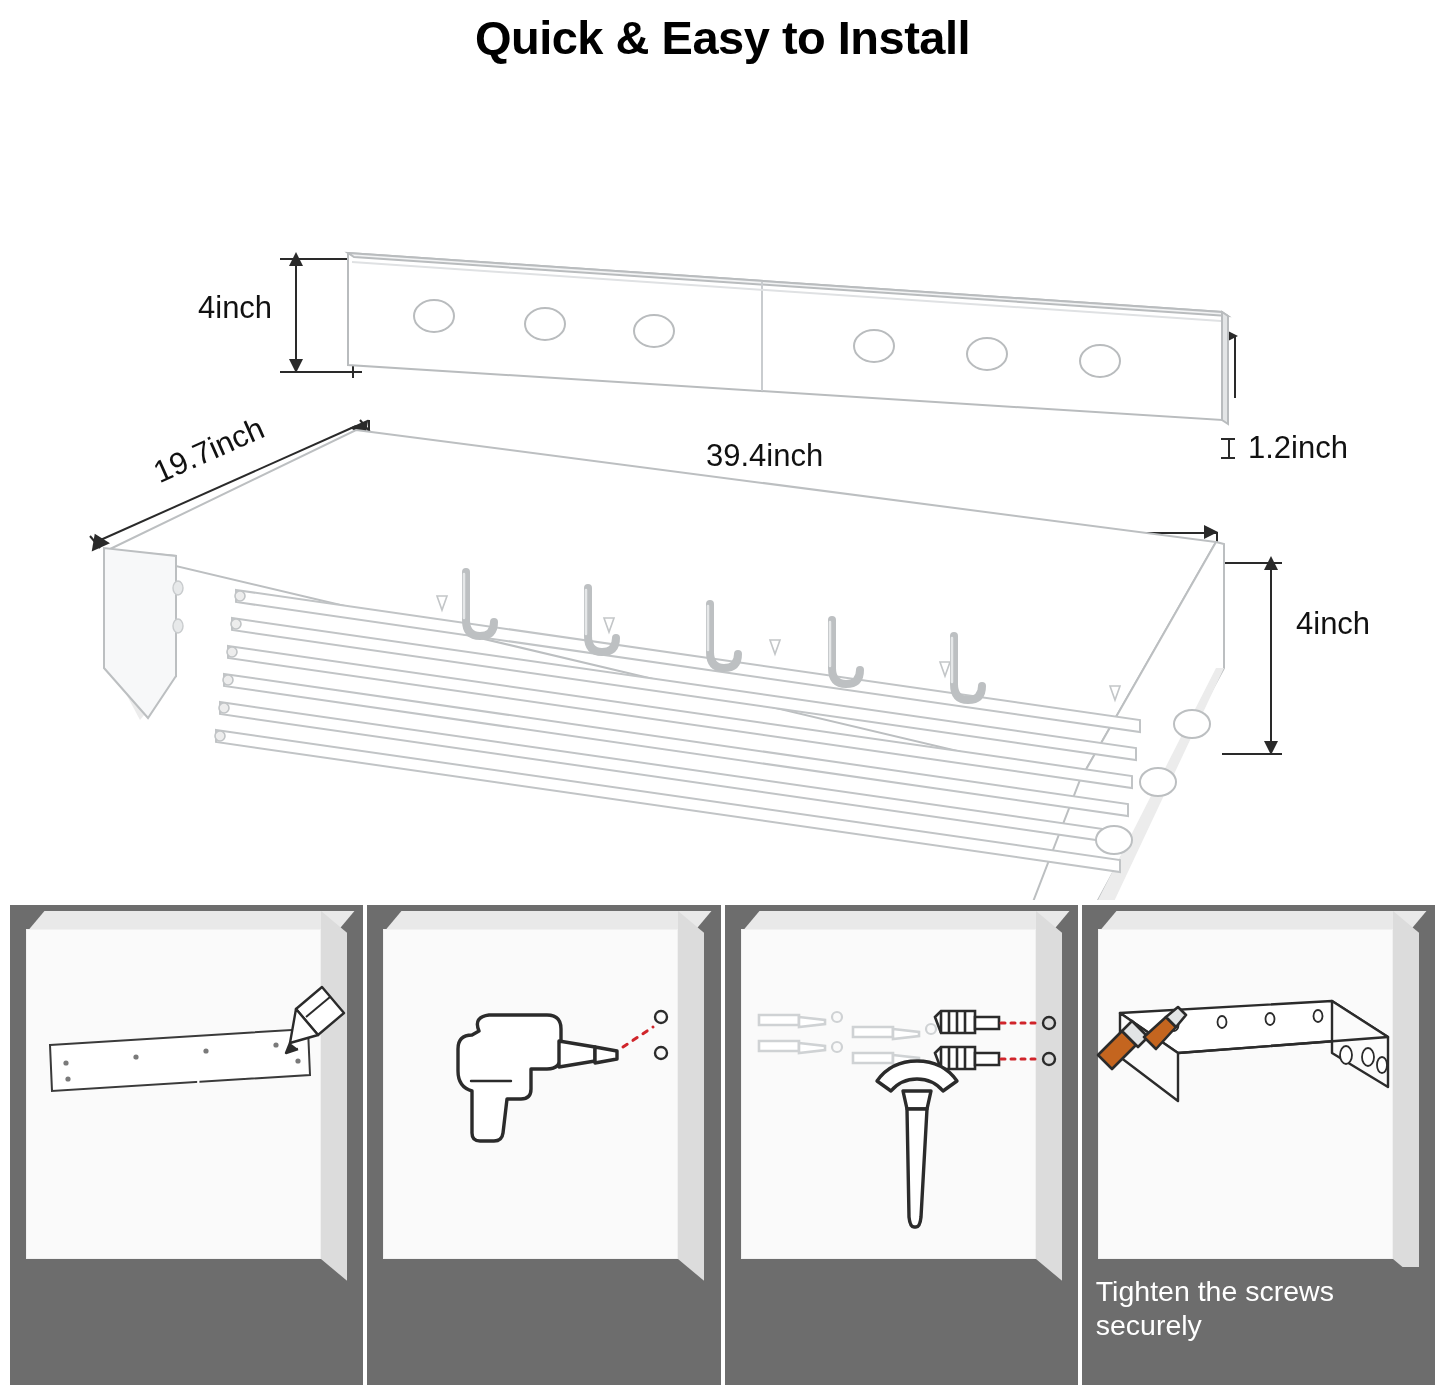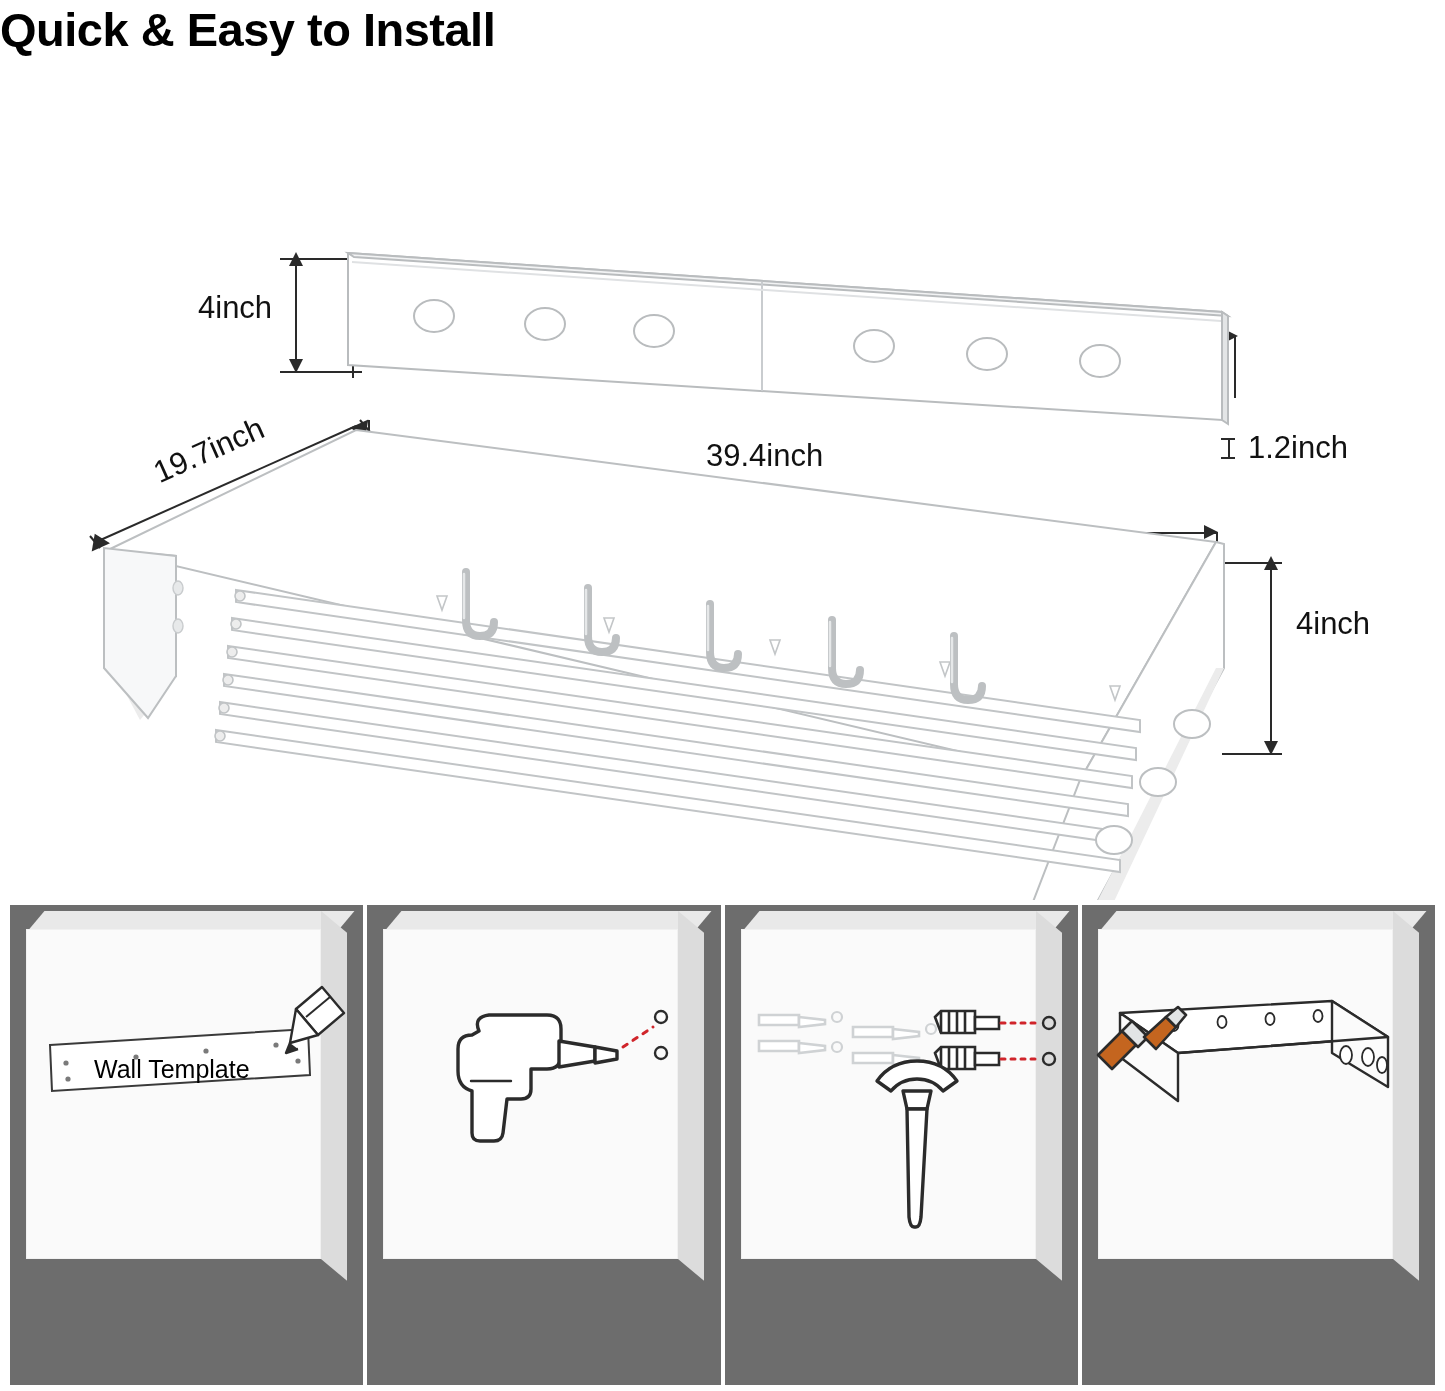--- a/index.html
+++ b/index.html
@@ -10,24 +10,24 @@
     background: #ffffff;
     font-family: "Liberation Sans", sans-serif;
     color: #111111;
     position: relative;
     overflow: hidden;
   }
 
   
   .title {
     position: absolute;
-    top: 2px;
+    top: 10px;
     left: 0;
     width: 1445px;
-    text-align: left;
+    text-align: center;
     font-size: 47px;
     font-weight: bold;
     letter-spacing: -0.5px;
     color: #000;
   }
 
   
   .diagram {
     position: absolute;
     top: 120px;
@@ -123,21 +123,21 @@
     background: #dcdcdc;
     transform: skewY(40deg);
     transform-origin: top left;
   }
 
   .svgart { position: absolute; left: 0; top: 0; }
 
   .wt-label {
     position: absolute;
     font-size: 25px;
-    color: #000000;
+    color: #ffffff;
     white-space: nowrap;
   }
 </style>
 </head>
 <body>
 
 <div class="title">Quick &amp; Easy to Install</div>
 
 <div class="diagram">
 
@@ -421,14 +421,15 @@
         </g>
 
         <g stroke="#2b2b2b" stroke-width="2.6" stroke-linejoin="round">
           <path d="M16,150 l24,-24 l14,14 l-24,24 z" fill="#c4651f"></path>
           <path d="M40,126 l10,-10 l16,16 l-10,10 z" fill="#e2e4e5"></path>
           <path d="M62,132 l22,-20 l10,10 l-20,22 z" fill="#c4651f"></path>
           <path d="M84,112 l12,-10 l8,8 l-10,12 z" fill="#e2e4e5"></path>
         </g>
       </svg>
     </div>
+    <div class="step-caption">Tighten the screws securely</div>
   </div>
 </div>
 
 </body></html>

